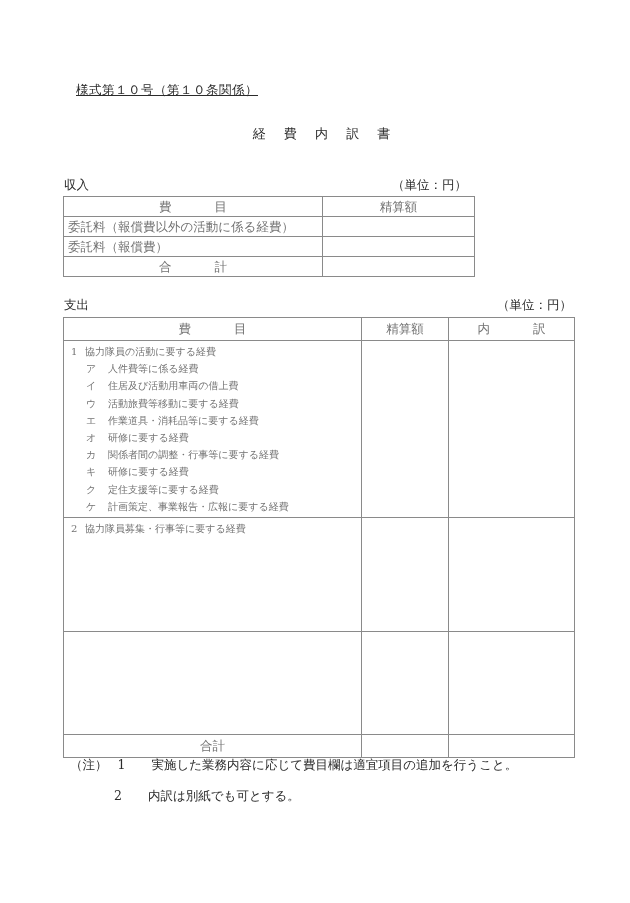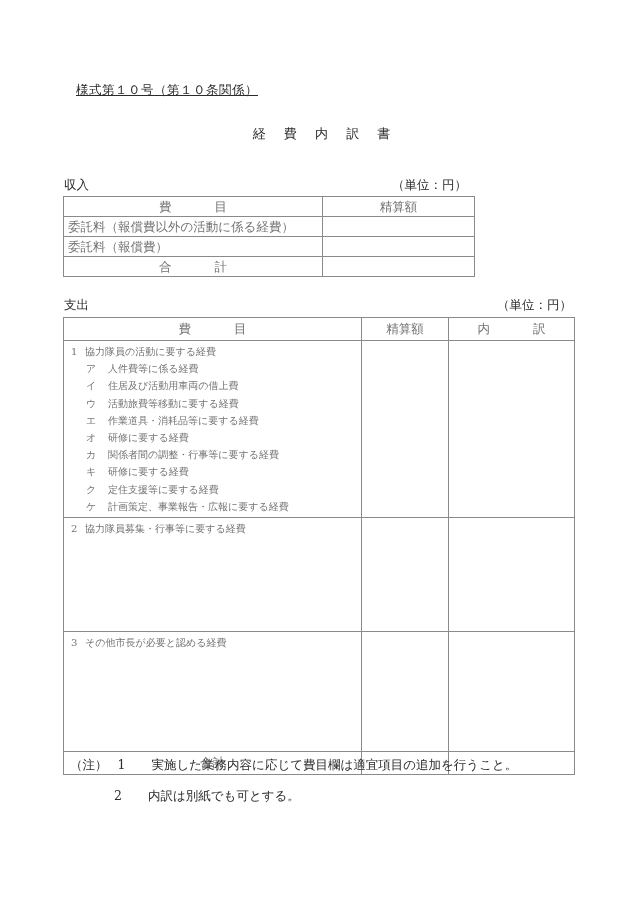--- a/index.html
+++ b/index.html
@@ -221,23 +221,20 @@
             <span class="mk">2</span><span>協力隊員募集・行事等に要する経費</span>
           </div>
           <div class="blockpad-2"></div>
         </td>
         <td class="amount-cell"></td>
         <td class="detail-cell"></td>
       </tr>
 
       <tr>
         <td class="item-cell">
-          <div class="item-line">
-            <span class="mk">3</span><span>その他市長が必要と認める経費</span>
-          </div>
           <div class="blockpad-3"></div>
         </td>
         <td class="amount-cell"></td>
         <td class="detail-cell"></td>
       </tr>
 
       <tr>
         <td class="total-cell">合計</td>
         <td class="total-cell"></td>
         <td class="total-cell"></td>

